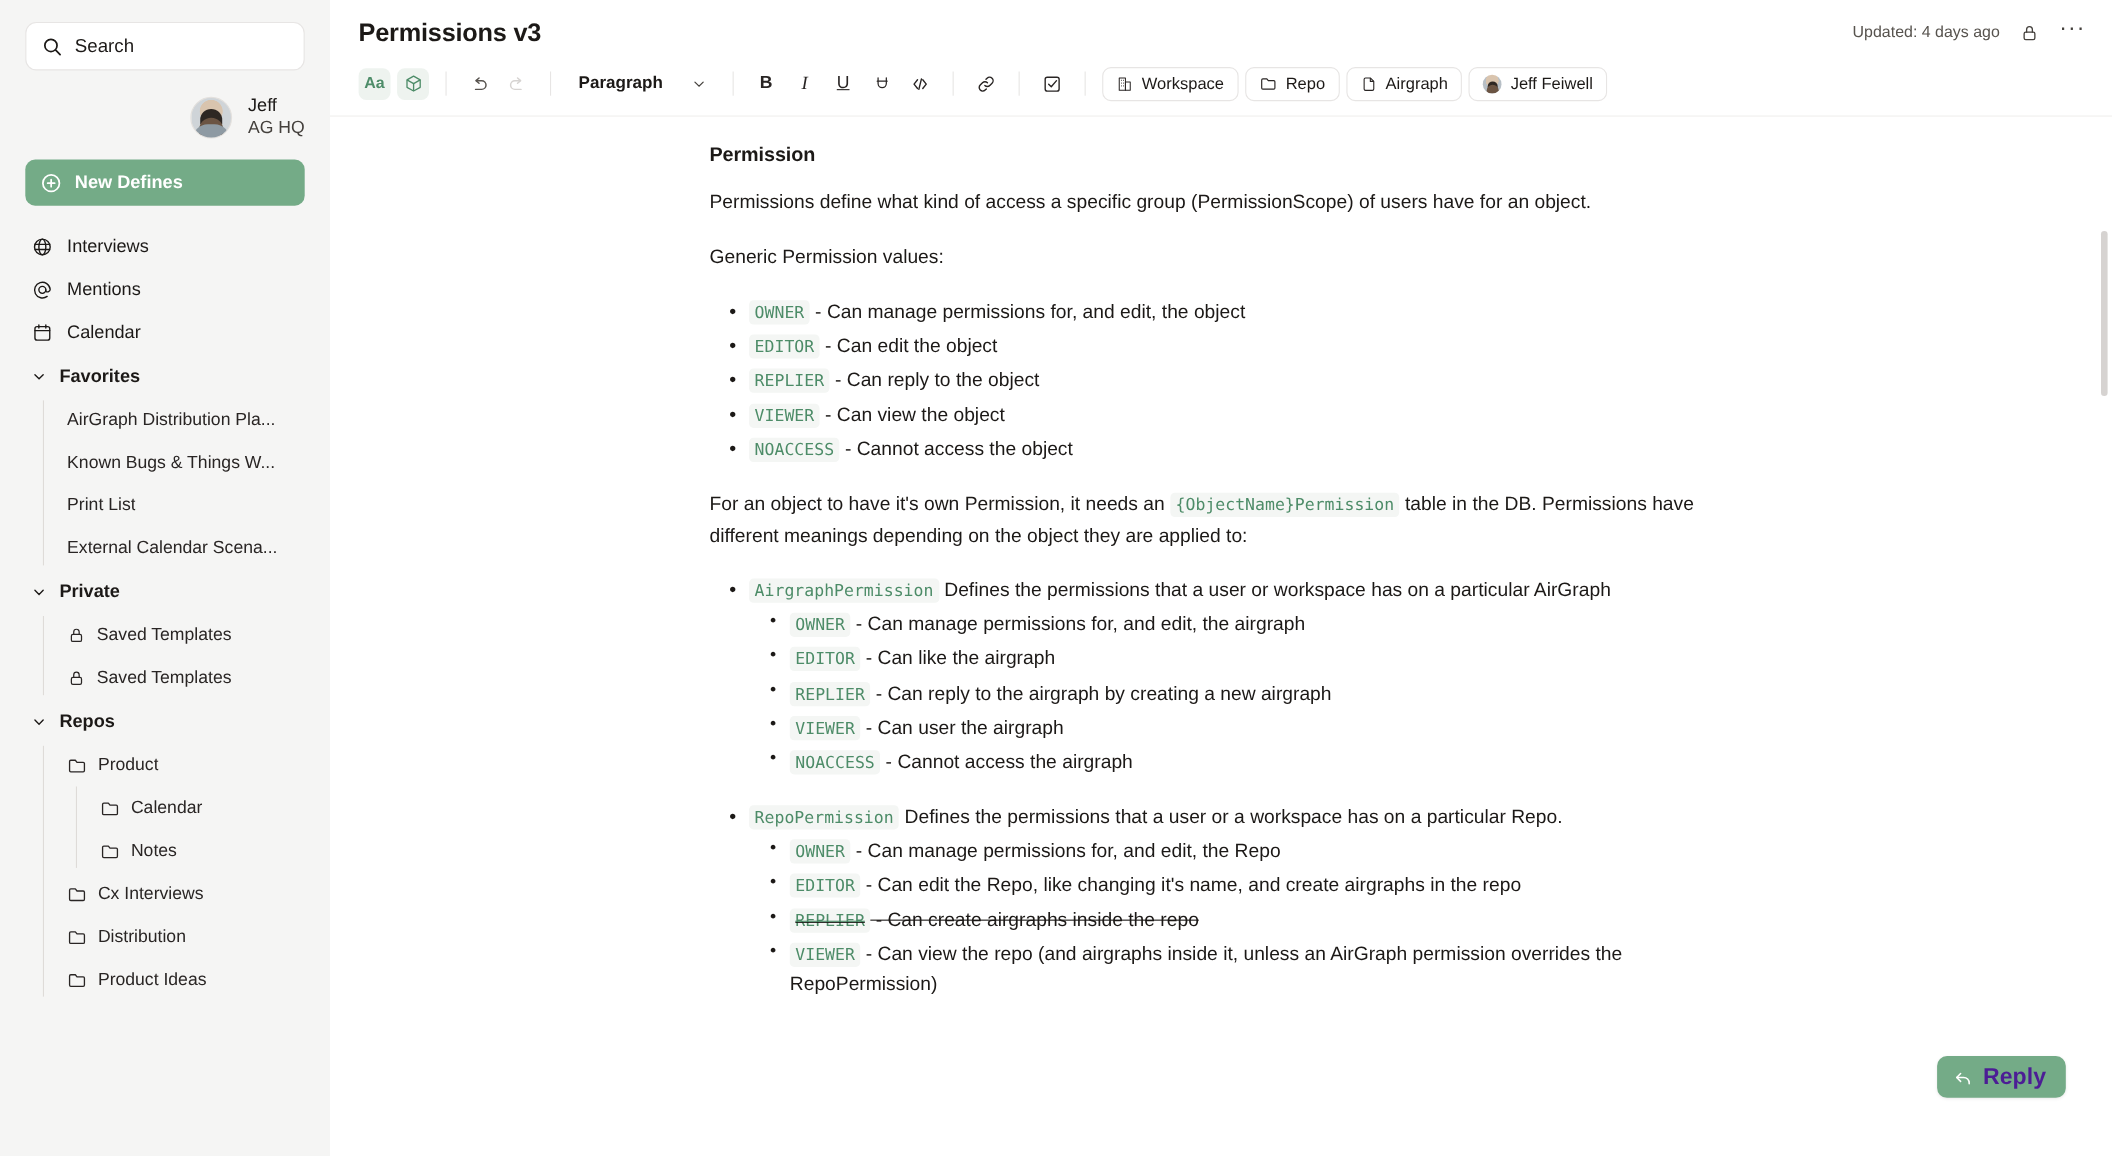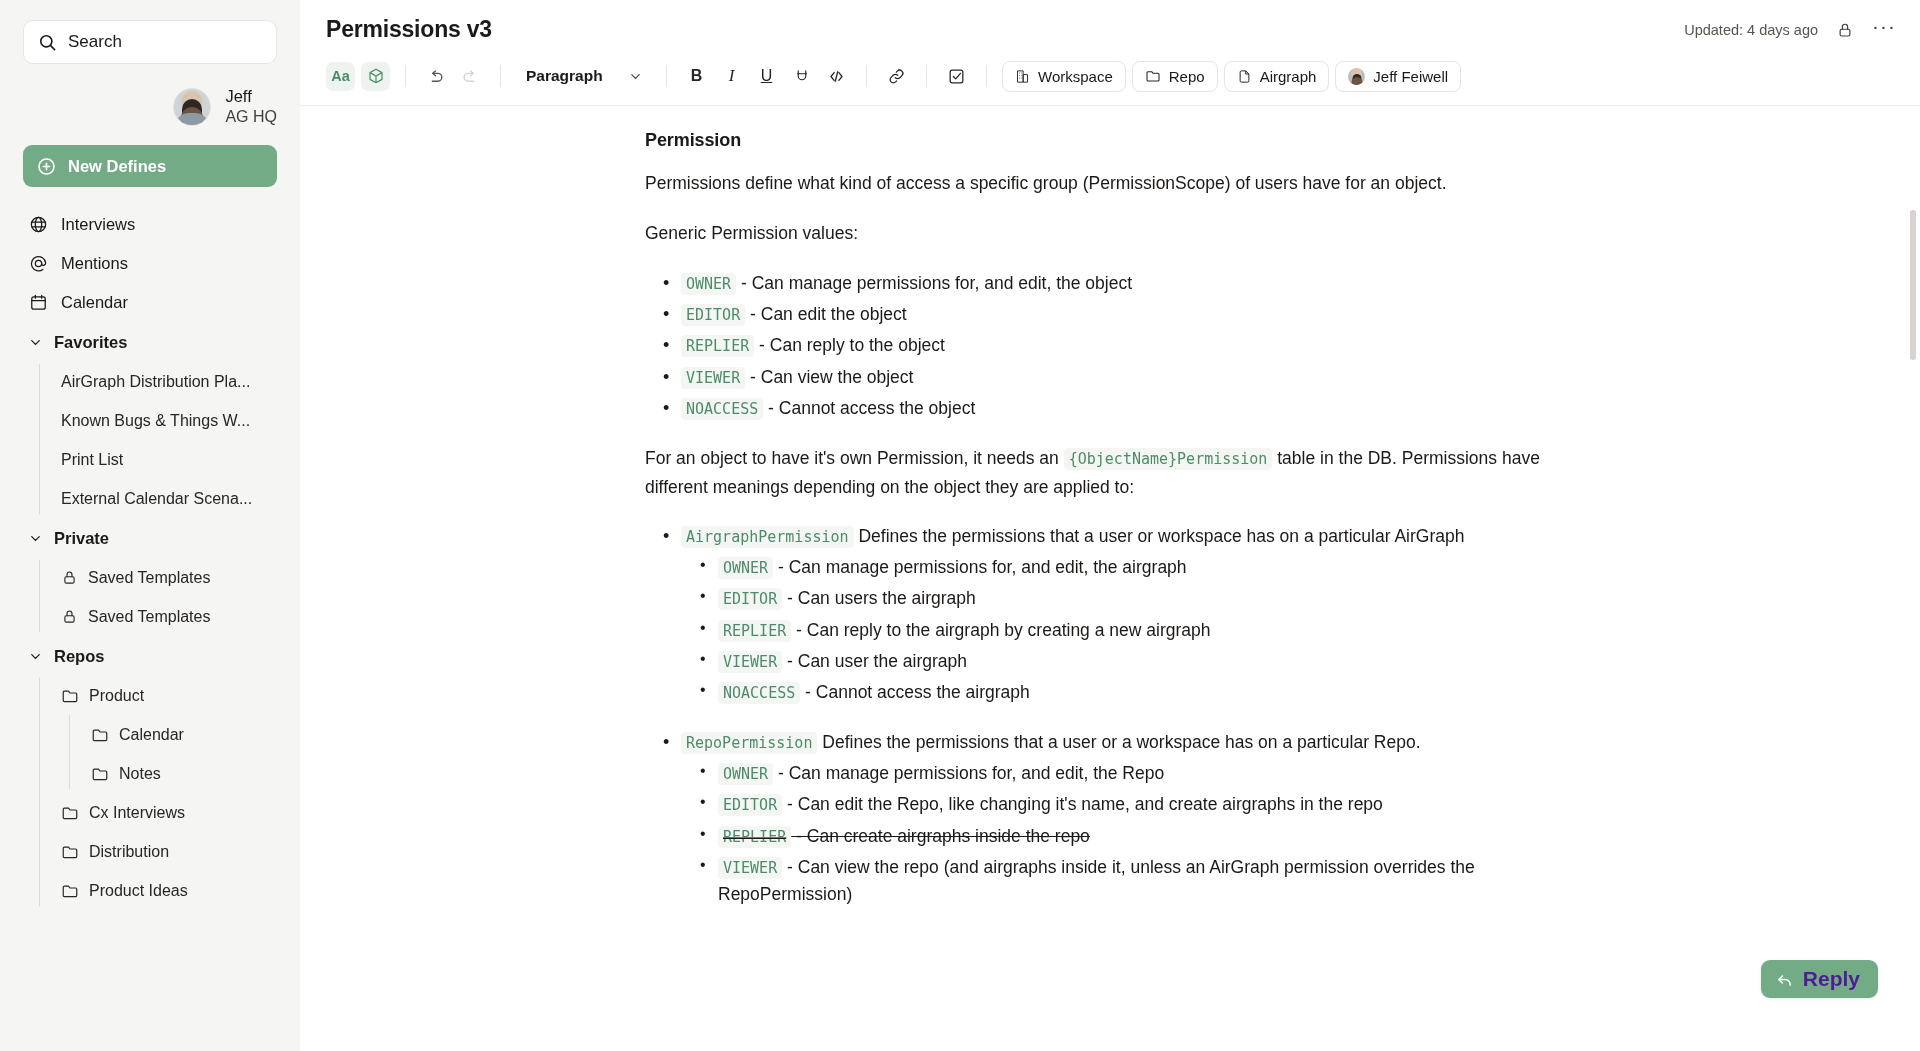--- a/index.html
+++ b/index.html
@@ -498,21 +498,21 @@
           <li><code>NOACCESS</code><span> - Cannot access the object</span></li>
         </ul>
 
         <p><span>For an object to have it's own Permission, it needs an </span><code>{ObjectName}Permission</code><span> table in the DB. Permissions have different meanings depending on the object they are applied to:</span></p>
 
         <ul>
           <li>
             <code>AirgraphPermission</code><span> Defines the permissions that a user or workspace has on a particular AirGraph</span>
             <ul>
               <li><code>OWNER</code><span> - Can manage permissions for, and edit, the airgraph</span></li>
-              <li><code>EDITOR</code><span> - Can users the airgraph</span></li>
+              <li><code>EDITOR</code><span> - Can like the airgraph</span></li>
               <li><code>REPLIER</code><span> - Can reply to the airgraph by creating a new airgraph</span></li>
               <li><code>VIEWER</code><span> - Can user the airgraph</span></li>
               <li><code>NOACCESS</code><span> - Cannot access the airgraph</span></li>
             </ul>
           </li>
           <li style="margin-top:22px">
             <code>RepoPermission</code><span> Defines the permissions that a user or a workspace has on a particular Repo.</span>
             <ul>
               <li><code>OWNER</code><span> - Can manage permissions for, and edit, the Repo</span></li>
               <li><code>EDITOR</code><span> - Can edit the Repo, like changing it's name, and create airgraphs in the repo</span></li>

